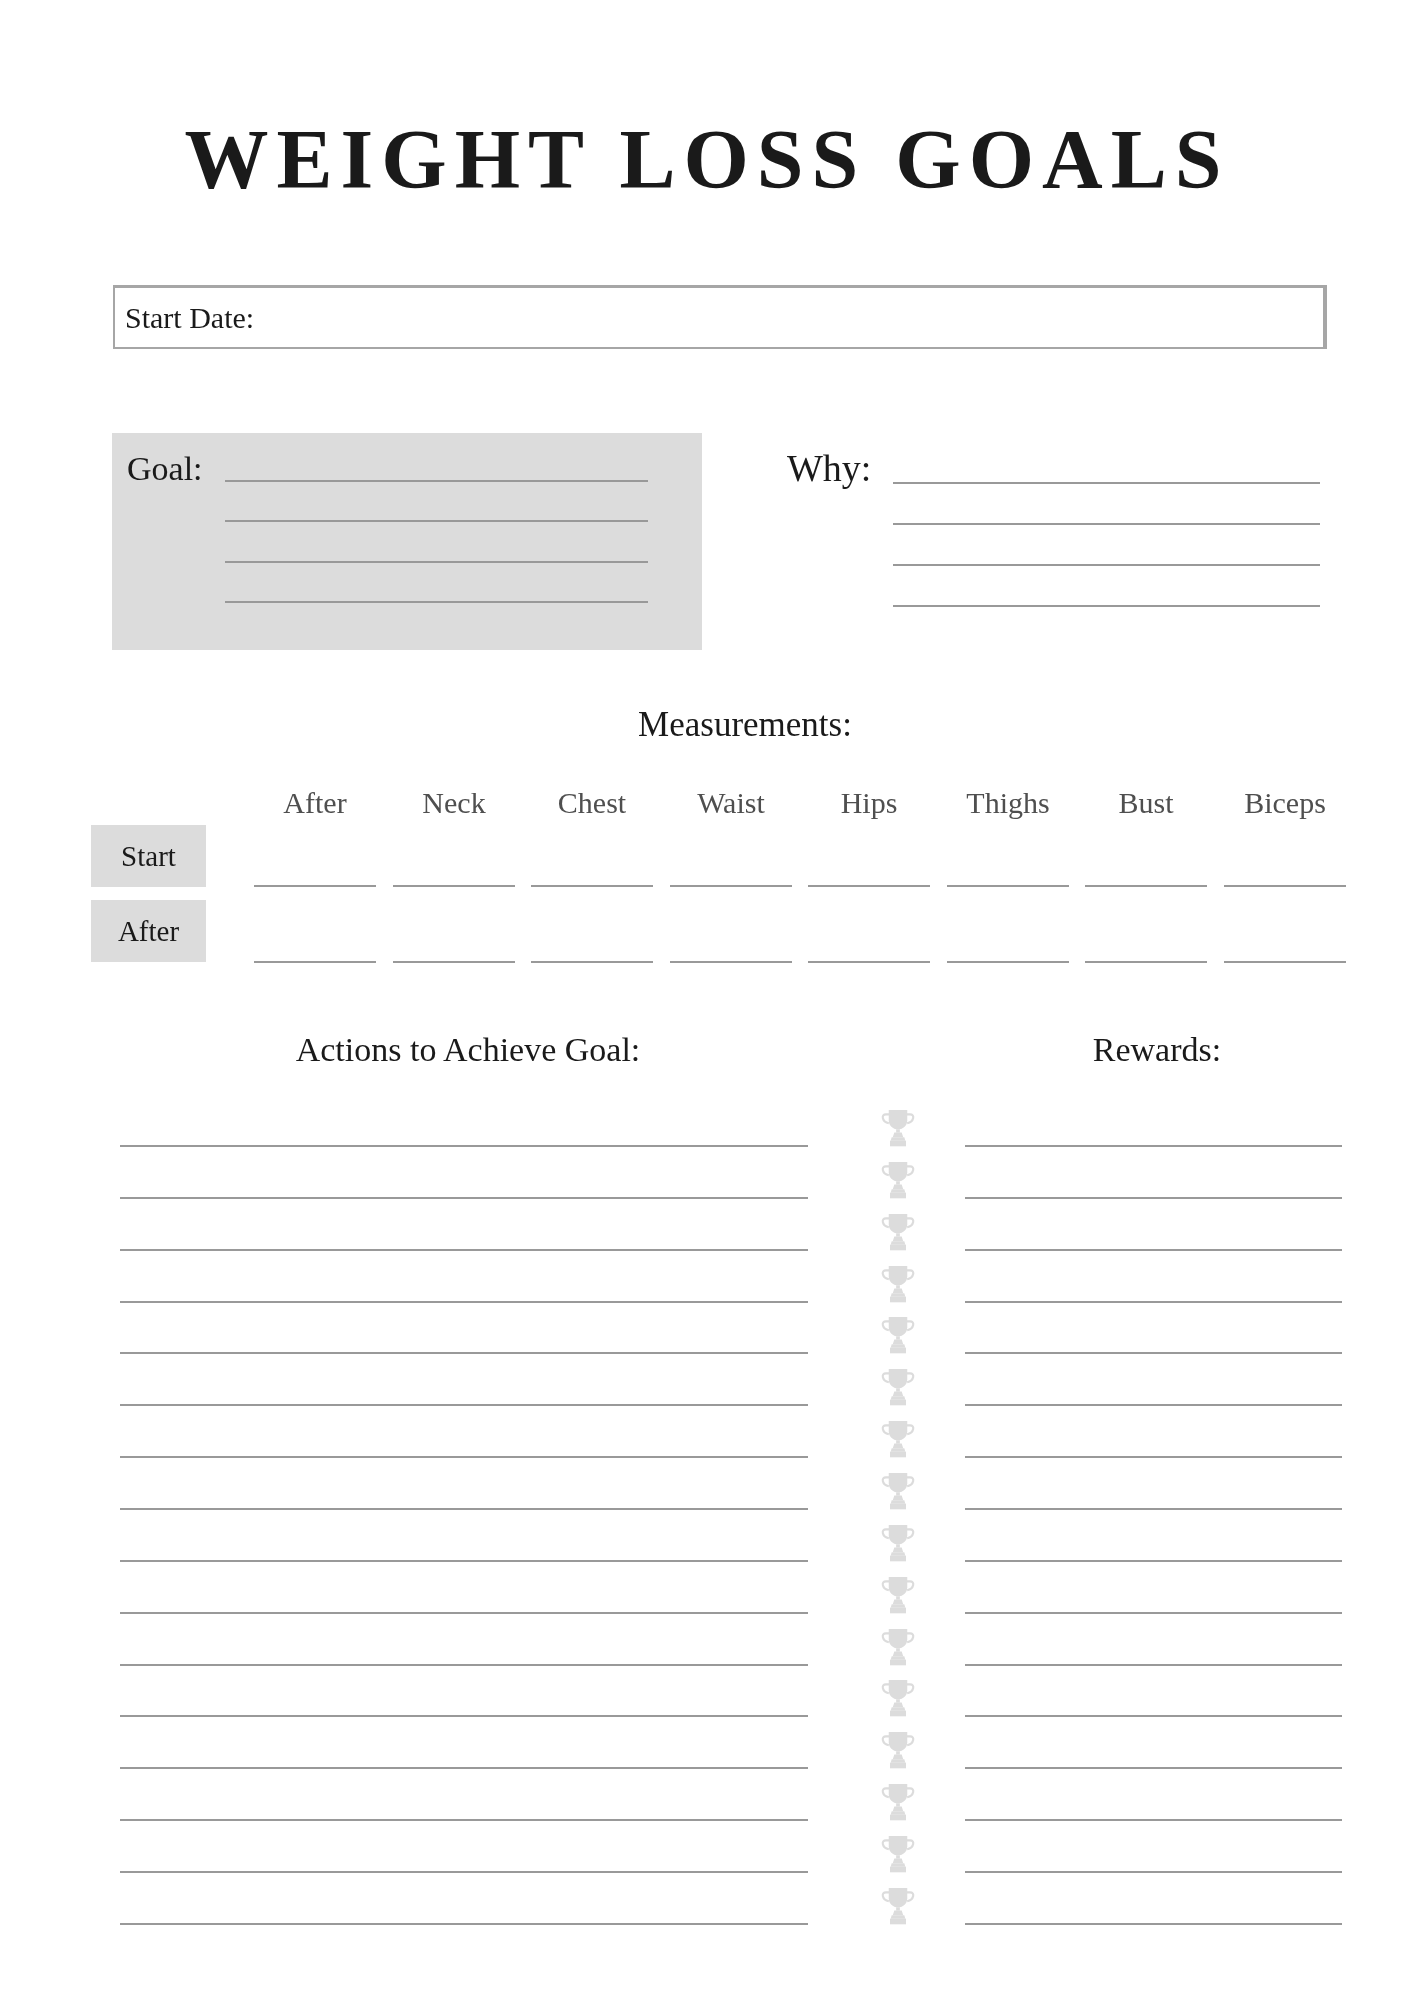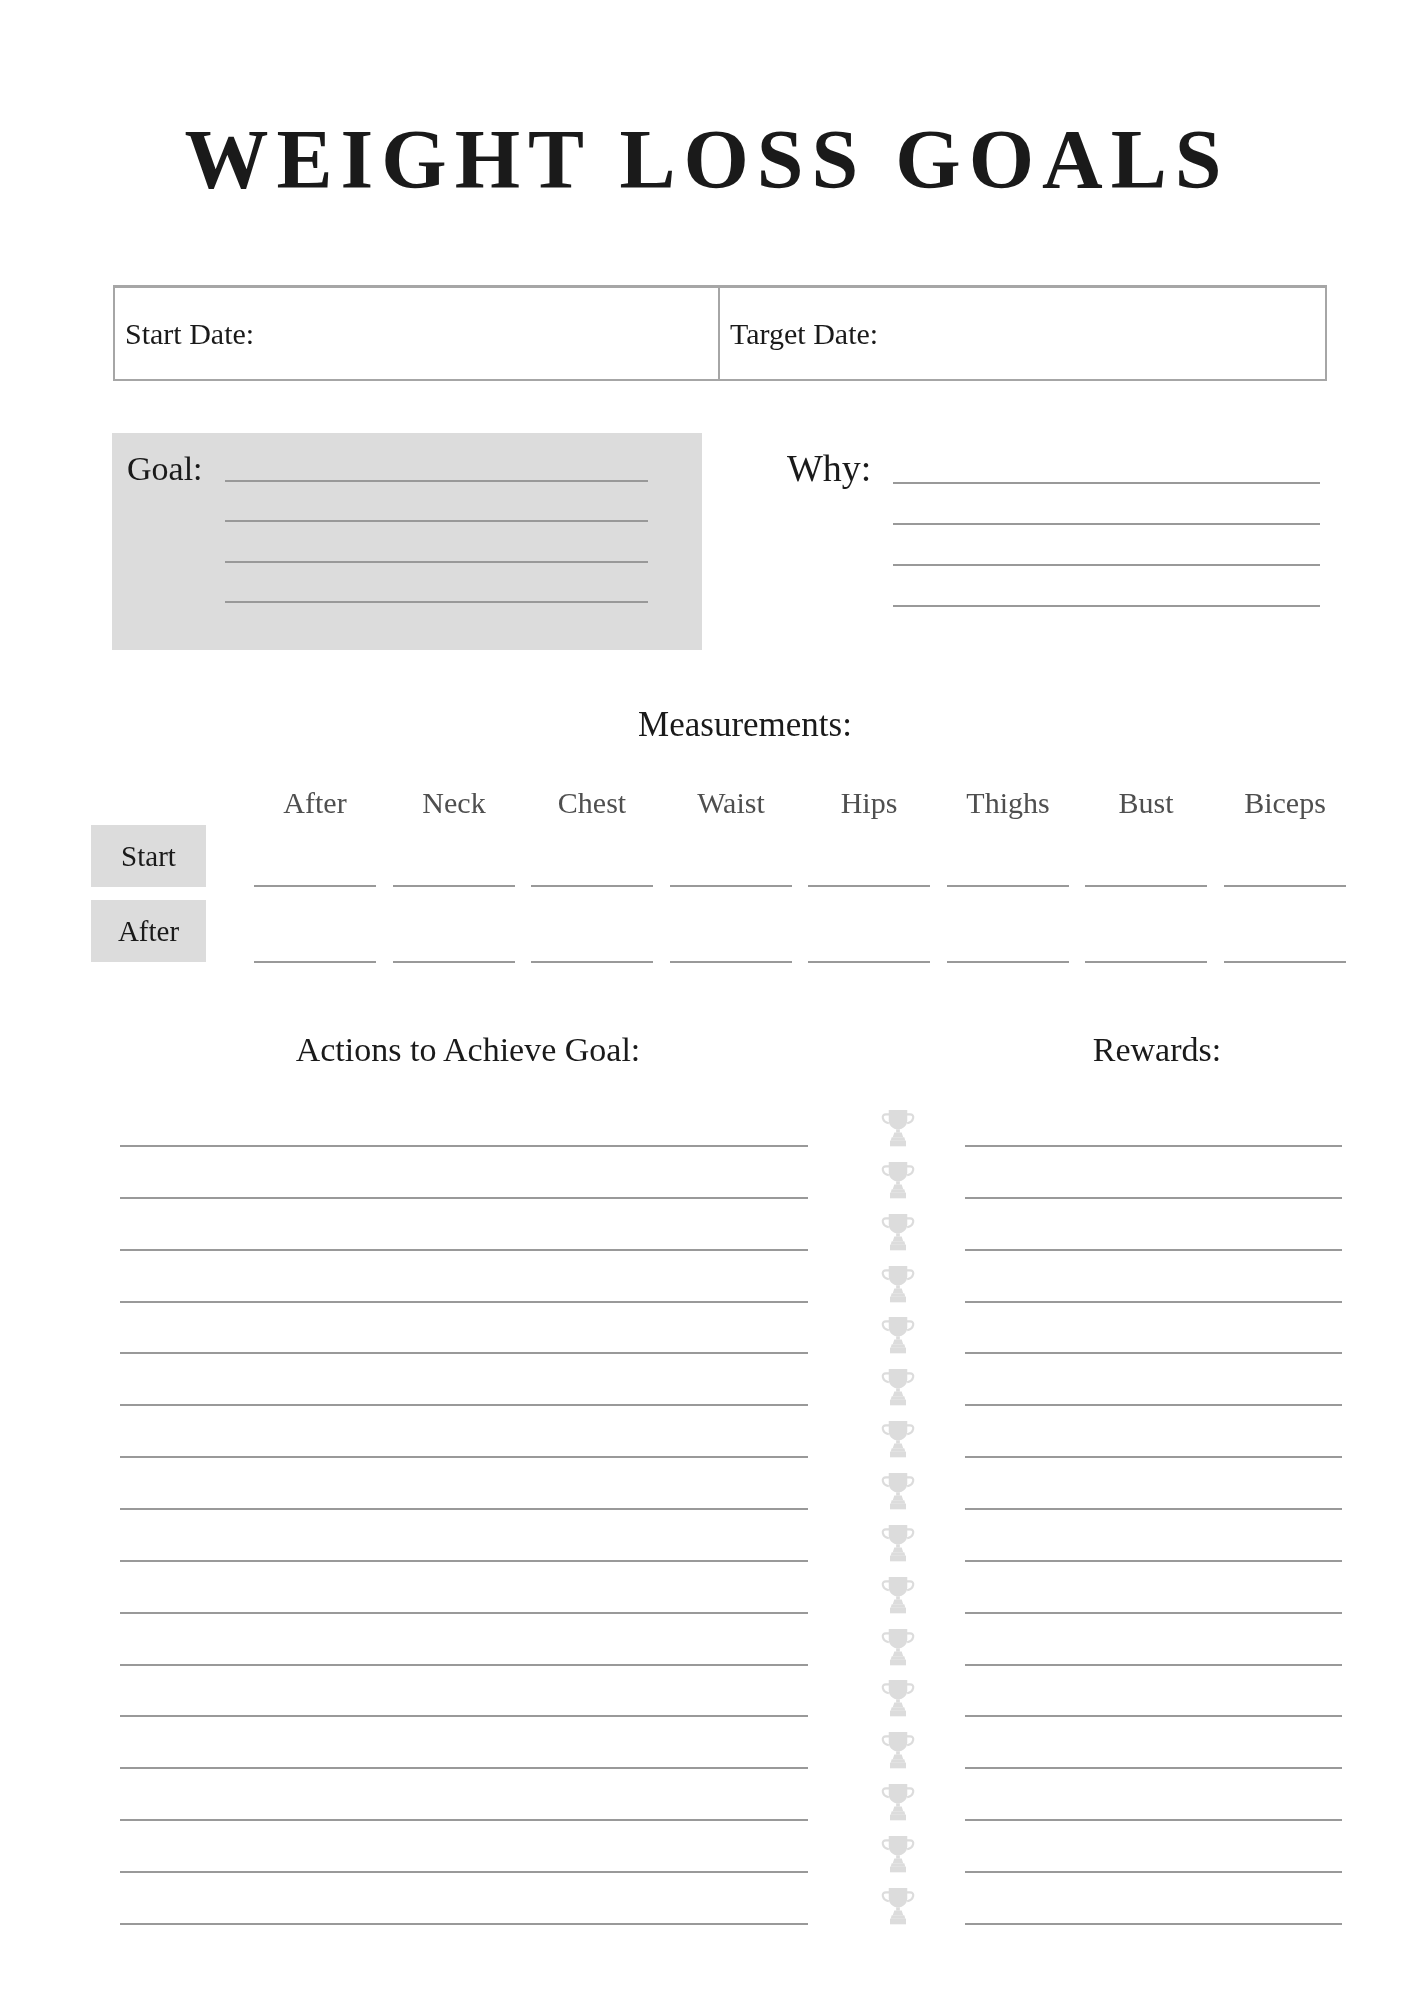--- a/index.html
+++ b/index.html
@@ -9,21 +9,21 @@
     font-family:"Liberation Serif", serif; color:var(--text,#1a1a1a);
     --text:#1a1a1a; --muted-header:#4f4f4f; --panel-gray:#dcdcdc;
     --line-gray:#999999; --border-gray:#a6a6a6; --trophy-gray:#dcdcdc;
   }
   .page-title {
     position:absolute; top:118px; left:0; width:100%;
     text-align:center; font-size:84px; font-weight:bold;
     letter-spacing:8px; line-height:1; white-space:nowrap;
   }
   .date-box {
-    position:absolute; left:113px; top:285px; width:1214px; height:96px;
+    position:absolute; left:113px; top:285px; width:1214px; height:64px;
     box-sizing:border-box; border:2px solid var(--border-gray);
     border-top-width:3px; display:flex;
   }
   .date-cell { flex:1 1 50%; display:flex; align-items:center; padding-left:10px; box-sizing:border-box; }
   .date-cell.first { border-right:2px solid var(--border-gray); }
   .date-label { font-size:30px; }
   .goal-box { position:absolute; left:112px; top:433px; width:590px; height:217px; background:var(--panel-gray); }
   .goal-label { position:absolute; left:127px; top:450px; font-size:34px; }
   .why-label { position:absolute; left:787px; top:446px; font-size:38px; }
   .section-heading { position:absolute; transform:translateX(-50%); font-size:35px; white-space:nowrap; }
@@ -43,23 +43,20 @@
 </head>
 <body>
 
 <div class="page" style="--text: #1a1a1a; --muted-header: #4f4f4f; --panel-gray: #dcdcdc; --line-gray: #999999; --border-gray: #a6a6a6; --trophy-gray: #dcdcdc;">
 
   <div class="page-title">WEIGHT LOSS GOALS</div>
 
   <div class="date-box">
     <div class="date-cell first">
       <span class="date-label">Start Date:</span>
-    </div>
-    <div class="date-cell">
-      <span class="date-label">Target Date:</span>
     </div>
   </div>
 
   <div class="goal-box"></div>
   <div class="goal-label">Goal:</div>
   <div class="why-label">Why:</div>
 
   <div class="section-heading" style="left:745px; top:705px;">Measurements:</div>
 
   <div class="row-label-box" style="top:825px;">Start</div>

